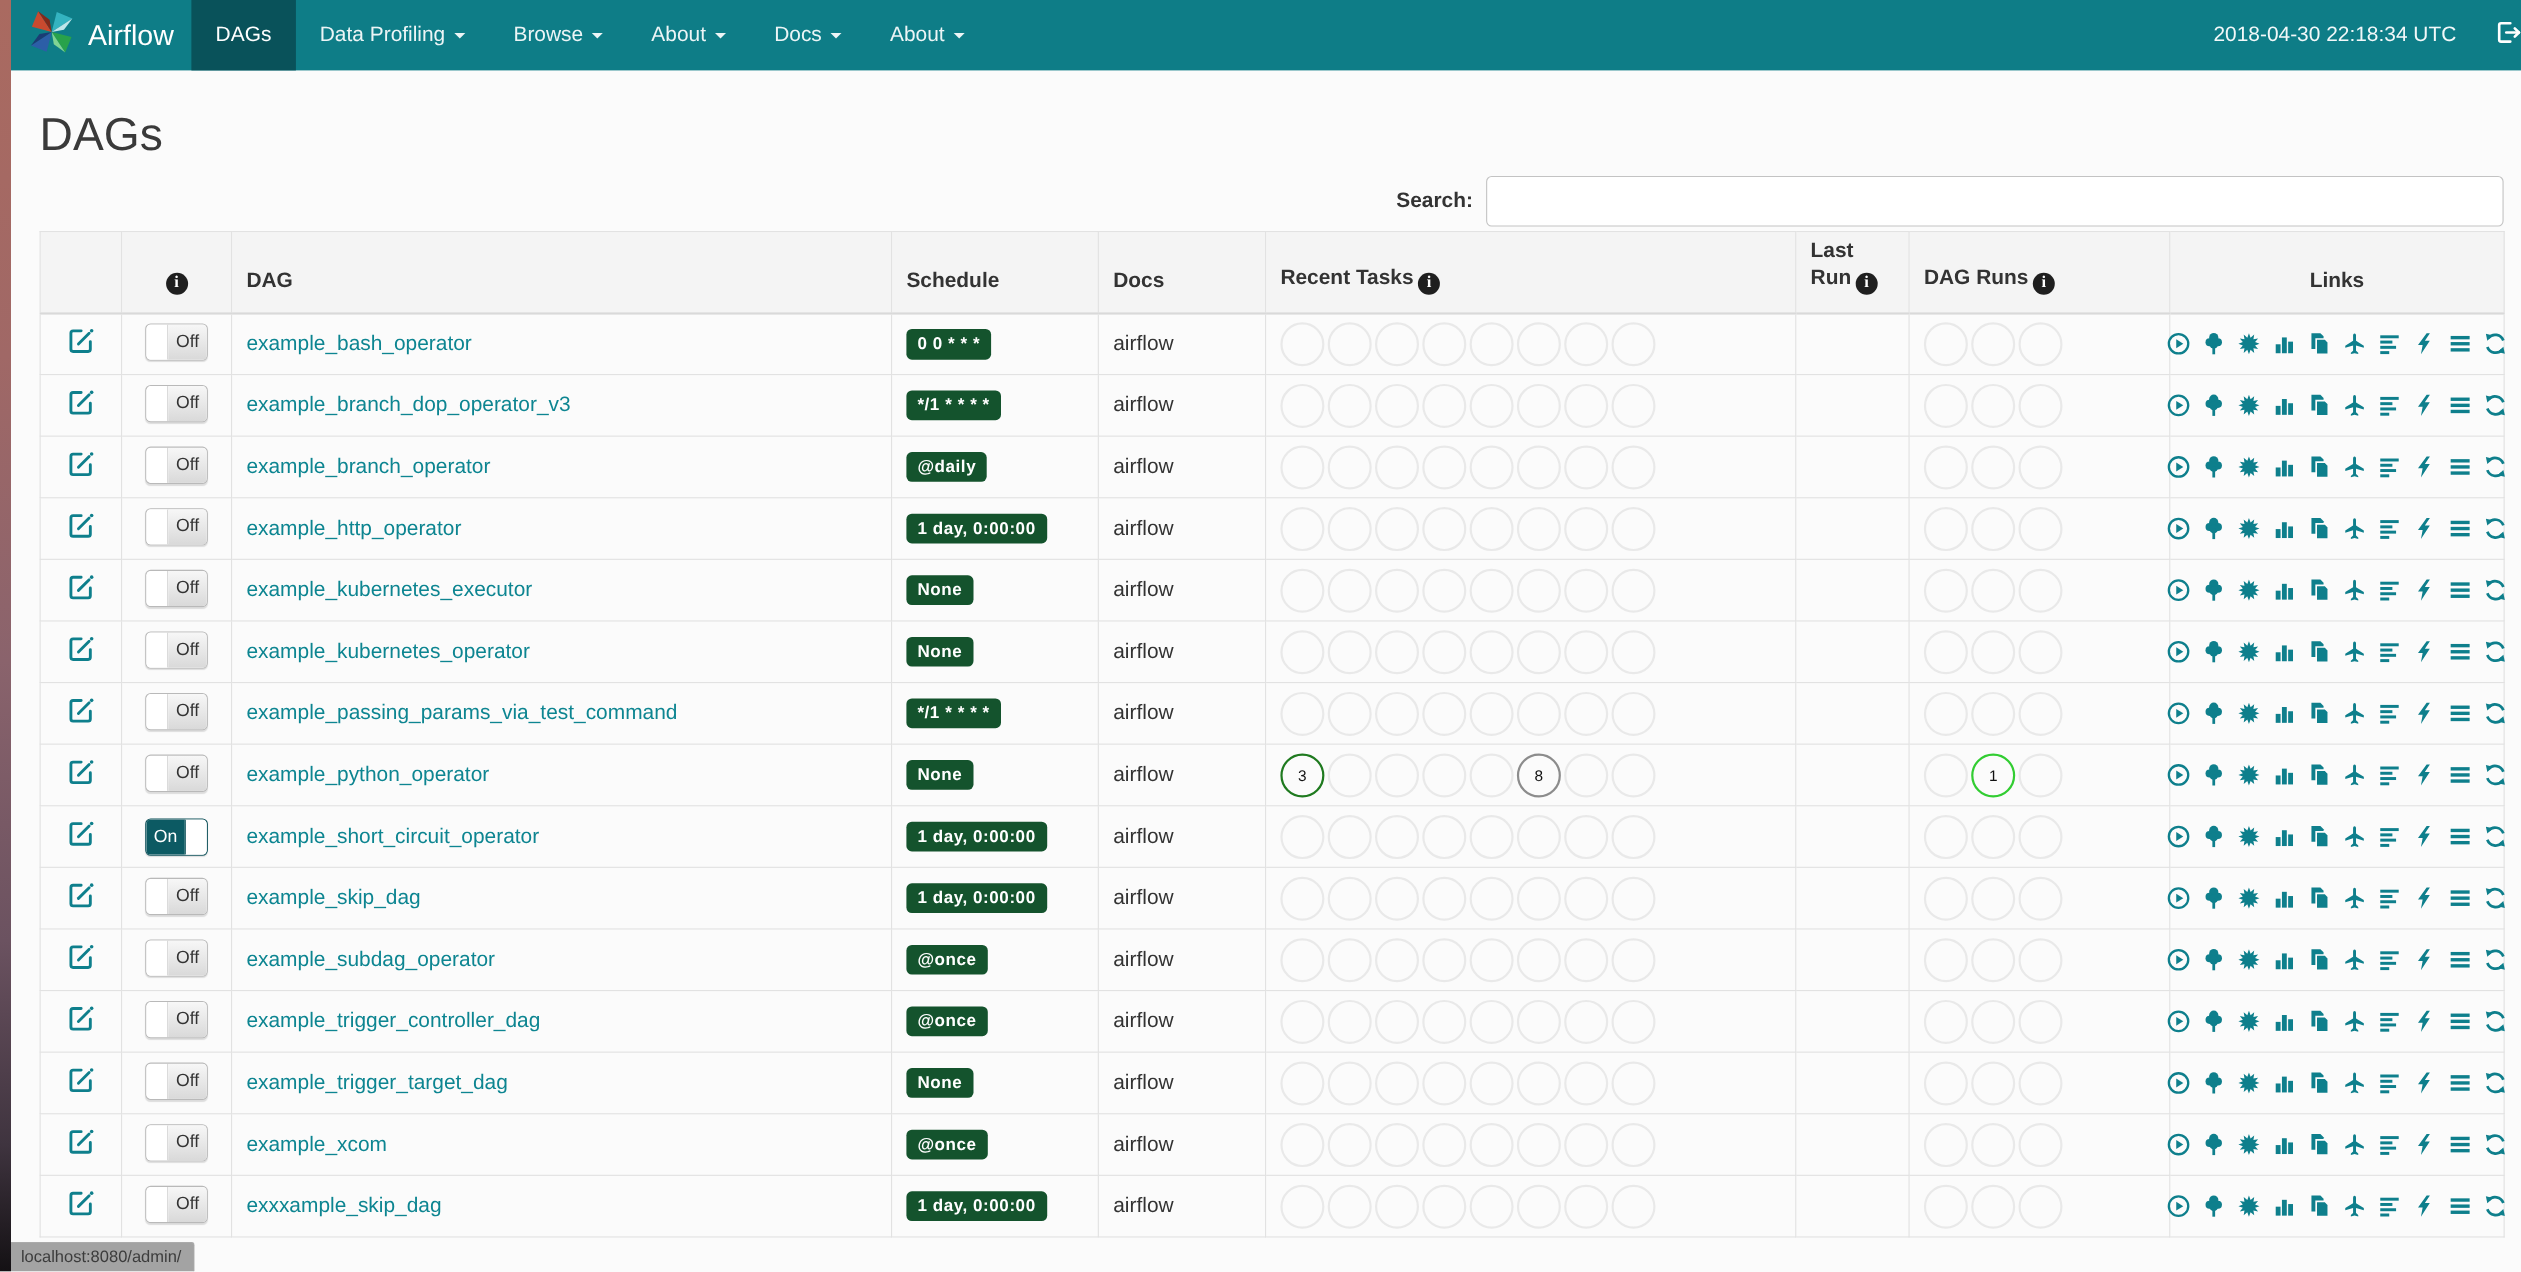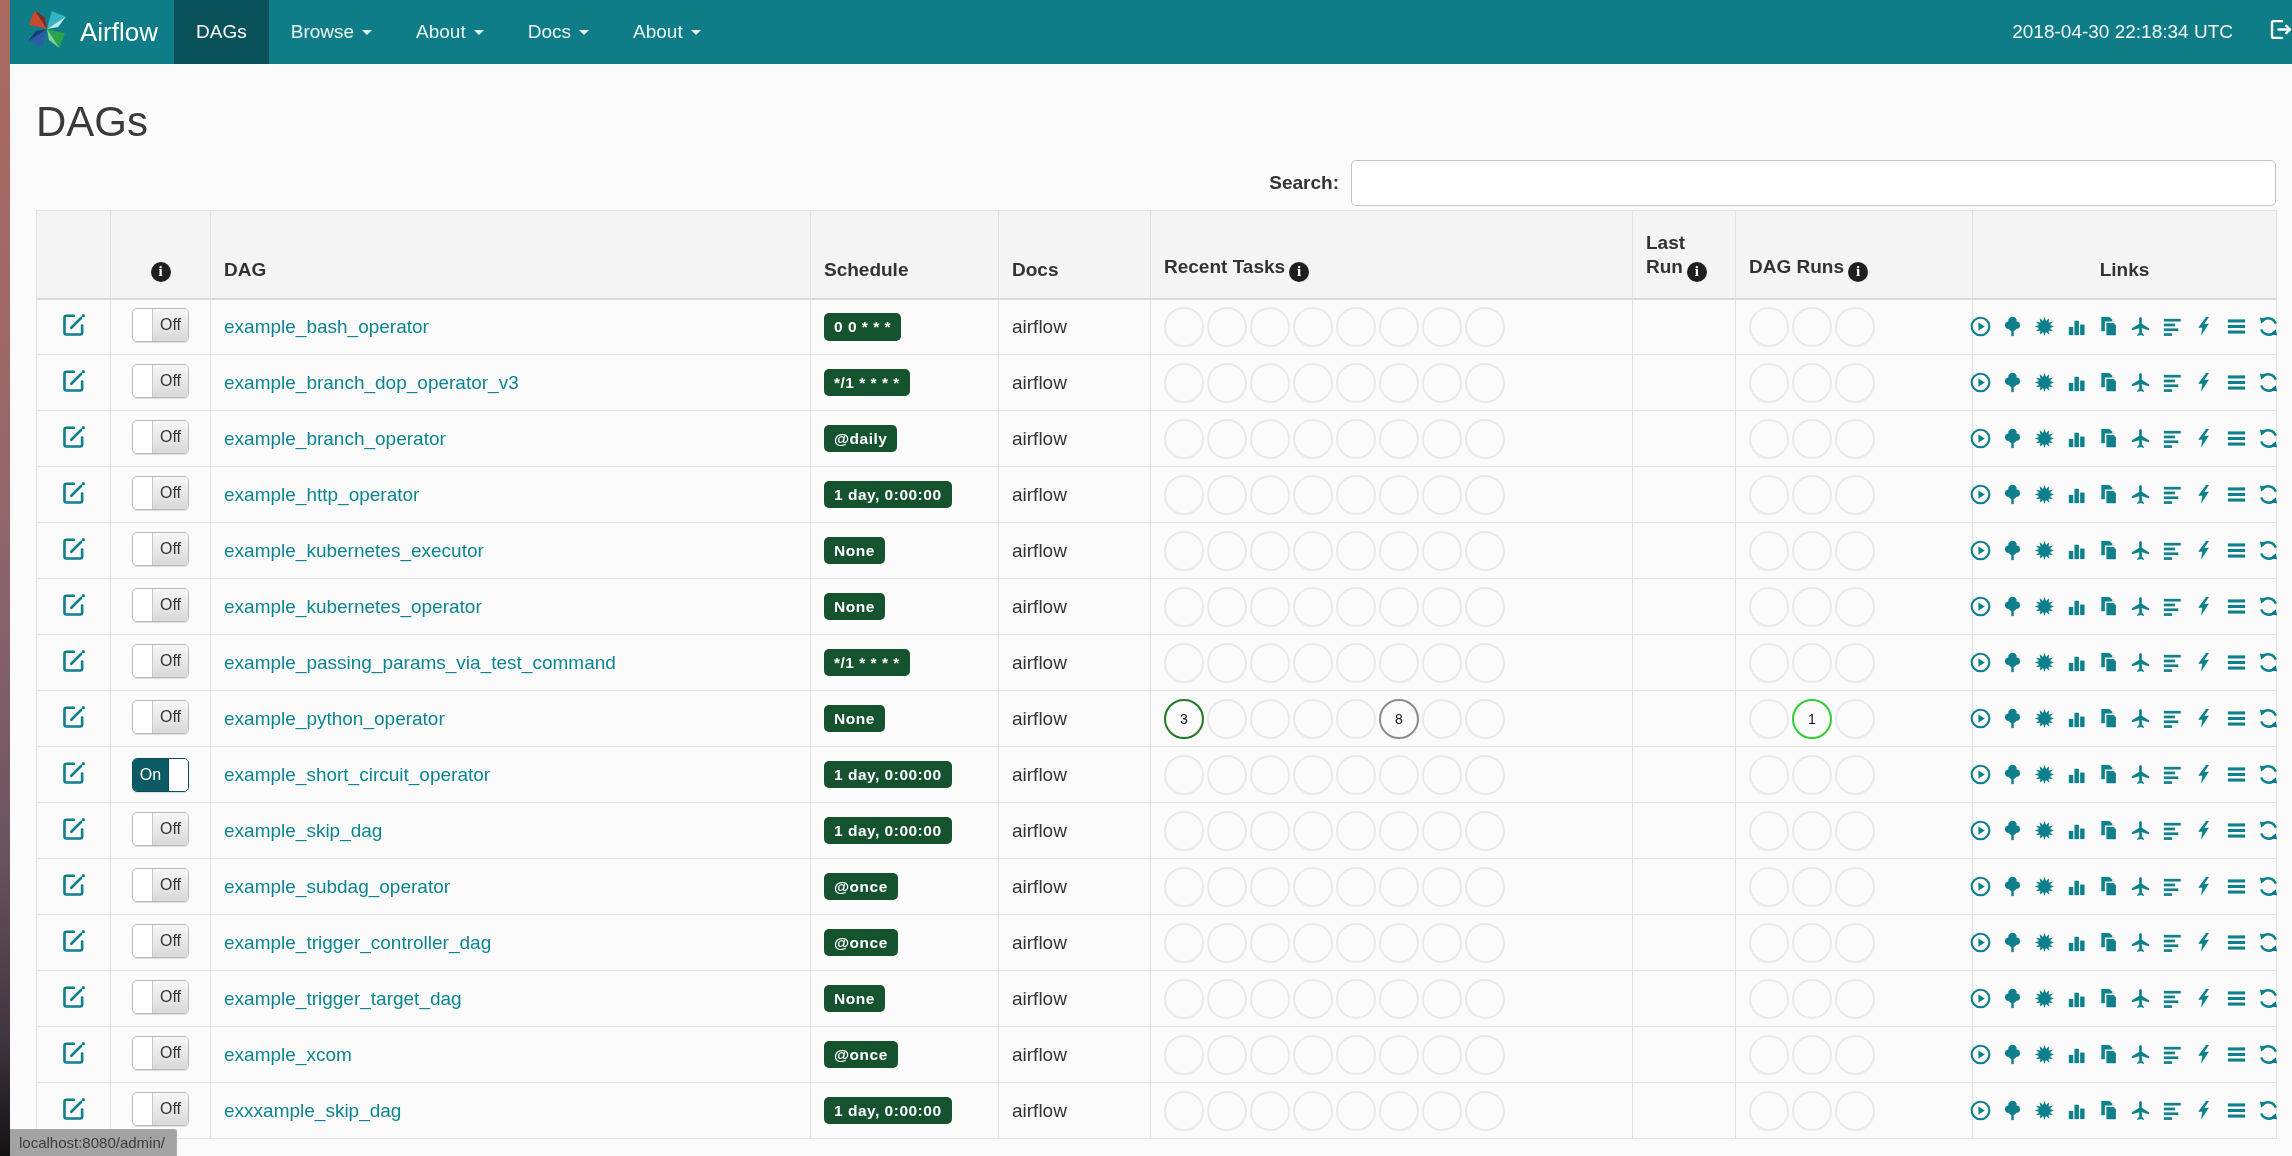--- a/index.html
+++ b/index.html
@@ -31,21 +31,21 @@
   .content { padding:0 16px; }
   .page-title { font-size:42px; font-weight:500; color:#3a3a3a; margin:34px 0 0 10px; }
   .search-row { display:flex; justify-content:flex-end; align-items:center; gap:12px; margin:14px 0 4px 0; }
   .search-row label { font-size:19px; font-weight:bold; color:#333; }
   .search-input { width:925px; height:46px; border:1px solid #c3c3c3; border-radius:5px; font-size:19px; padding:0 12px; background:#fff; color:#333; outline:none; }
 
   
   table.dags { border-collapse:collapse; table-layout:fixed; width:2240px; margin-left:10px; background:transparent; }
   .dags th, .dags td { border:1px solid #e2e2e2; }
   .dags thead th {
-    height:88px; vertical-align:bottom; padding:0 13px 16px 13px;
+    height:74px; vertical-align:bottom; padding:0 13px 16px 13px;
     font-size:19px; color:#333; text-align:left; background:#f4f4f4;
     border-bottom:2px solid #d9d9d9; font-weight:bold; line-height:1.25;
   }
   .dags thead th.center { text-align:center; }
   .dags td { height:56px; padding:0 13px; background:#fbfbfb; vertical-align:middle; }
   .dags td.center { text-align:center; }
 
   .info-badge { display:inline-flex; width:20px; height:20px; border-radius:50%; background:#1f1f1f; color:#fff; align-items:center; justify-content:center; font-family:"Liberation Serif", serif; font-weight:bold; font-size:15px; vertical-align:-3px; margin-left:4px; }
 
   .edit-link { color:#0e7f8c; display:inline-flex; }
@@ -95,20 +95,24 @@
           <polygon points="12,12 21.4,14.4 18.4,21.8" fill="#28a24b"></polygon>
           <polygon points="12,12 18.4,21.8 13,17.8" fill="#7fd494"></polygon>
           <polygon points="12,12 9.6,21.4 2.2,18.4" fill="#2c5ea7"></polygon>
           <polygon points="12,12 2.2,18.4 6.2,13" fill="#1b3c74"></polygon>
         </svg>
       </span>
       <span>Airflow</span>
     </a>
     <a class="nav-item active">
         <span>DAGs</span>
+      </a>
+    <a class="nav-item">
+        <span>Data Profiling</span>
+        <span class="caret"></span>
       </a>
     <a class="nav-item">
         <span>Browse</span>
         <span class="caret"></span>
       </a>
     <a class="nav-item">
         <span>About</span>
         <span class="caret"></span>
       </a>
     <a class="nav-item">

